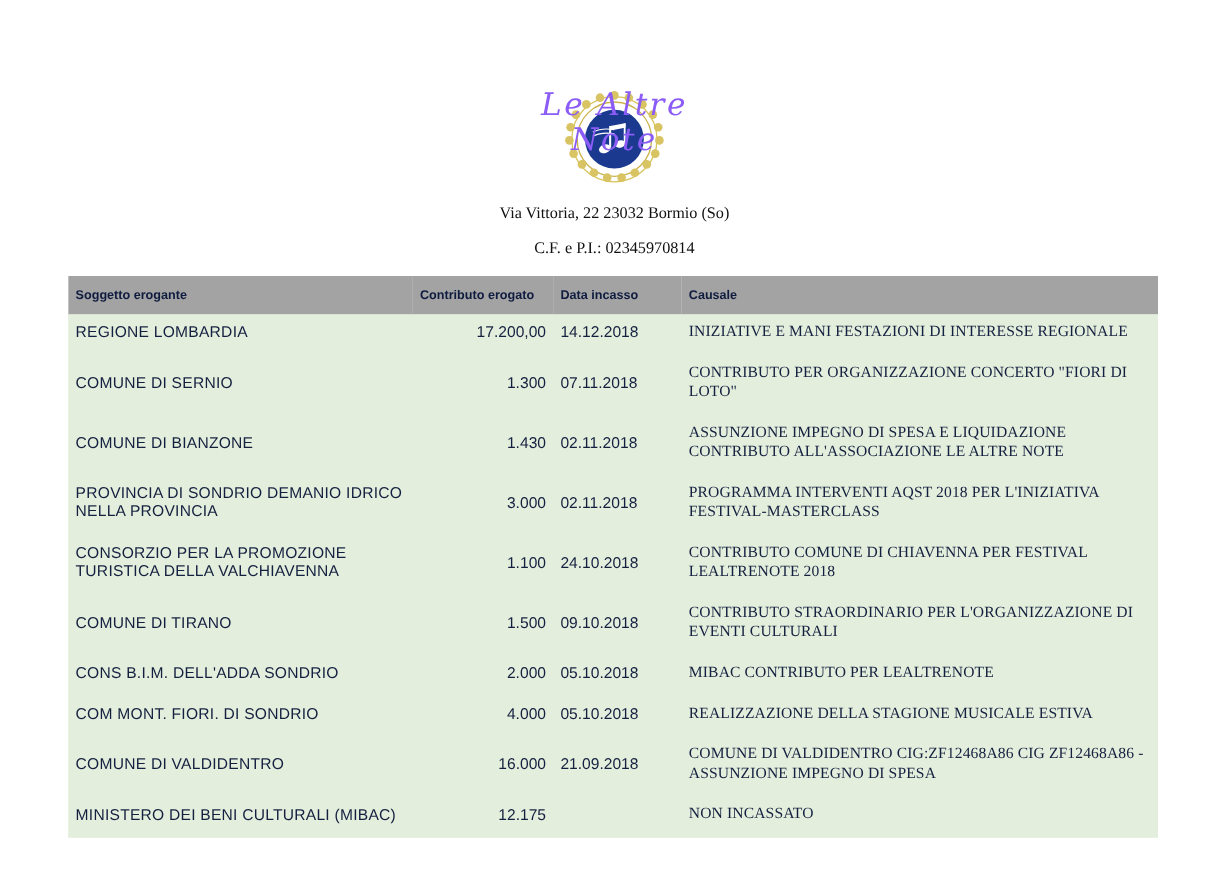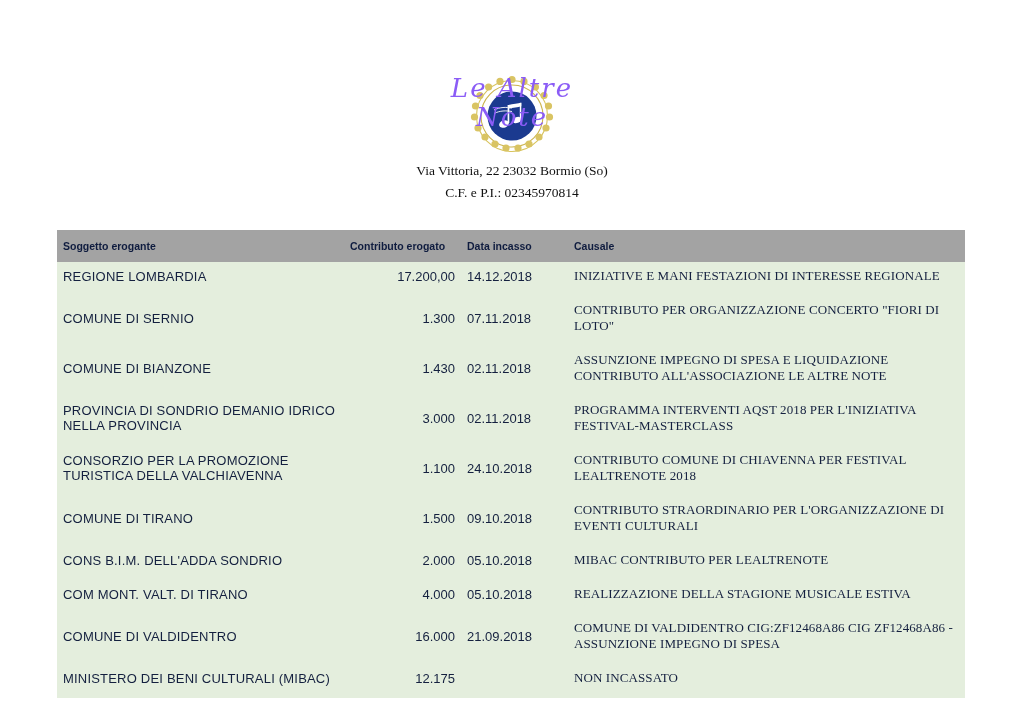--- a/index.html
+++ b/index.html
@@ -52,21 +52,21 @@
     margin-top: -14px;
     position: relative;
     z-index: 3;
     line-height: 1.1;
   }
   .addr {
     font-family: "Liberation Serif", serif;
     font-size: 13.5px;
     color: #111111;
     line-height: 1.35;
-    margin-top: 4px;
+    margin-top: 11px;
   }
 
   
   .table-wrap {
     position: absolute;
     left: 57px;
     top: 230px;
     width: 860px;
   }
   table.contrib {
@@ -210,21 +210,21 @@
           <td class="c-data">09.10.2018</td>
           <td class="c-caus">CONTRIBUTO STRAORDINARIO PER L'ORGANIZZAZIONE DI EVENTI CULTURALI</td>
         </tr>
         <tr>
           <td class="c-sogg">CONS B.I.M. DELL'ADDA SONDRIO</td>
           <td class="c-imp">2.000</td>
           <td class="c-data">05.10.2018</td>
           <td class="c-caus">MIBAC CONTRIBUTO PER LEALTRENOTE</td>
         </tr>
         <tr>
-          <td class="c-sogg">COM MONT. VALT. DI TIRANO</td>
+          <td class="c-sogg">COM MONT. FIORI. DI SONDRIO</td>
           <td class="c-imp">4.000</td>
           <td class="c-data">05.10.2018</td>
           <td class="c-caus">REALIZZAZIONE DELLA STAGIONE MUSICALE ESTIVA</td>
         </tr>
         <tr>
           <td class="c-sogg">COMUNE DI VALDIDENTRO</td>
           <td class="c-imp">16.000</td>
           <td class="c-data">21.09.2018</td>
           <td class="c-caus">COMUNE DI VALDIDENTRO CIG:ZF12468A86 CIG ZF12468A86 -ASSUNZIONE IMPEGNO DI SPESA</td>
         </tr>

